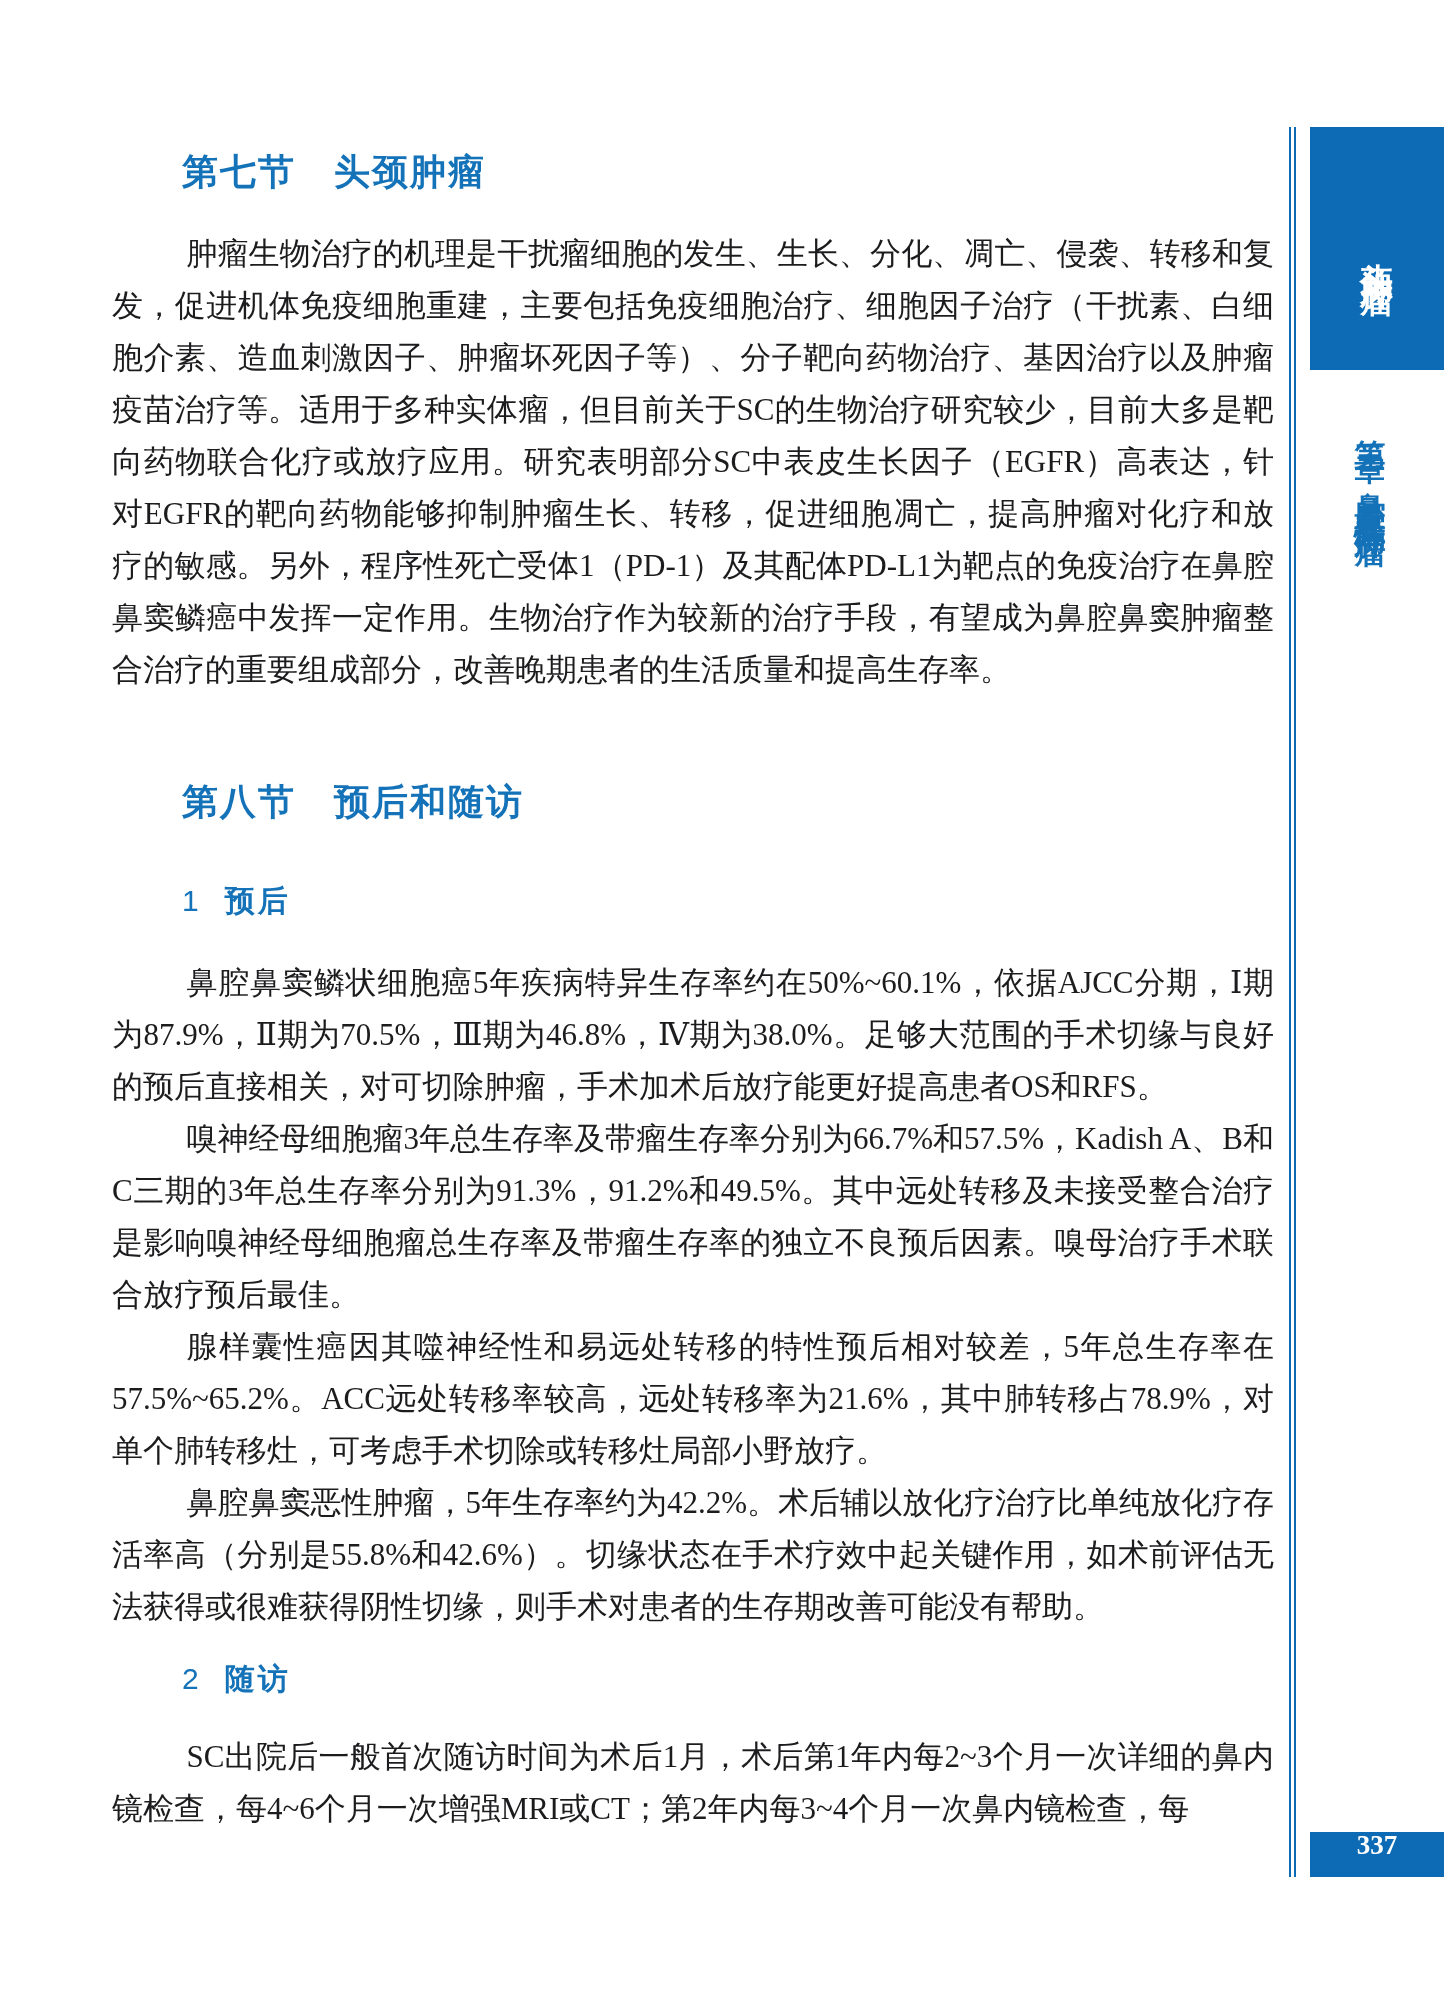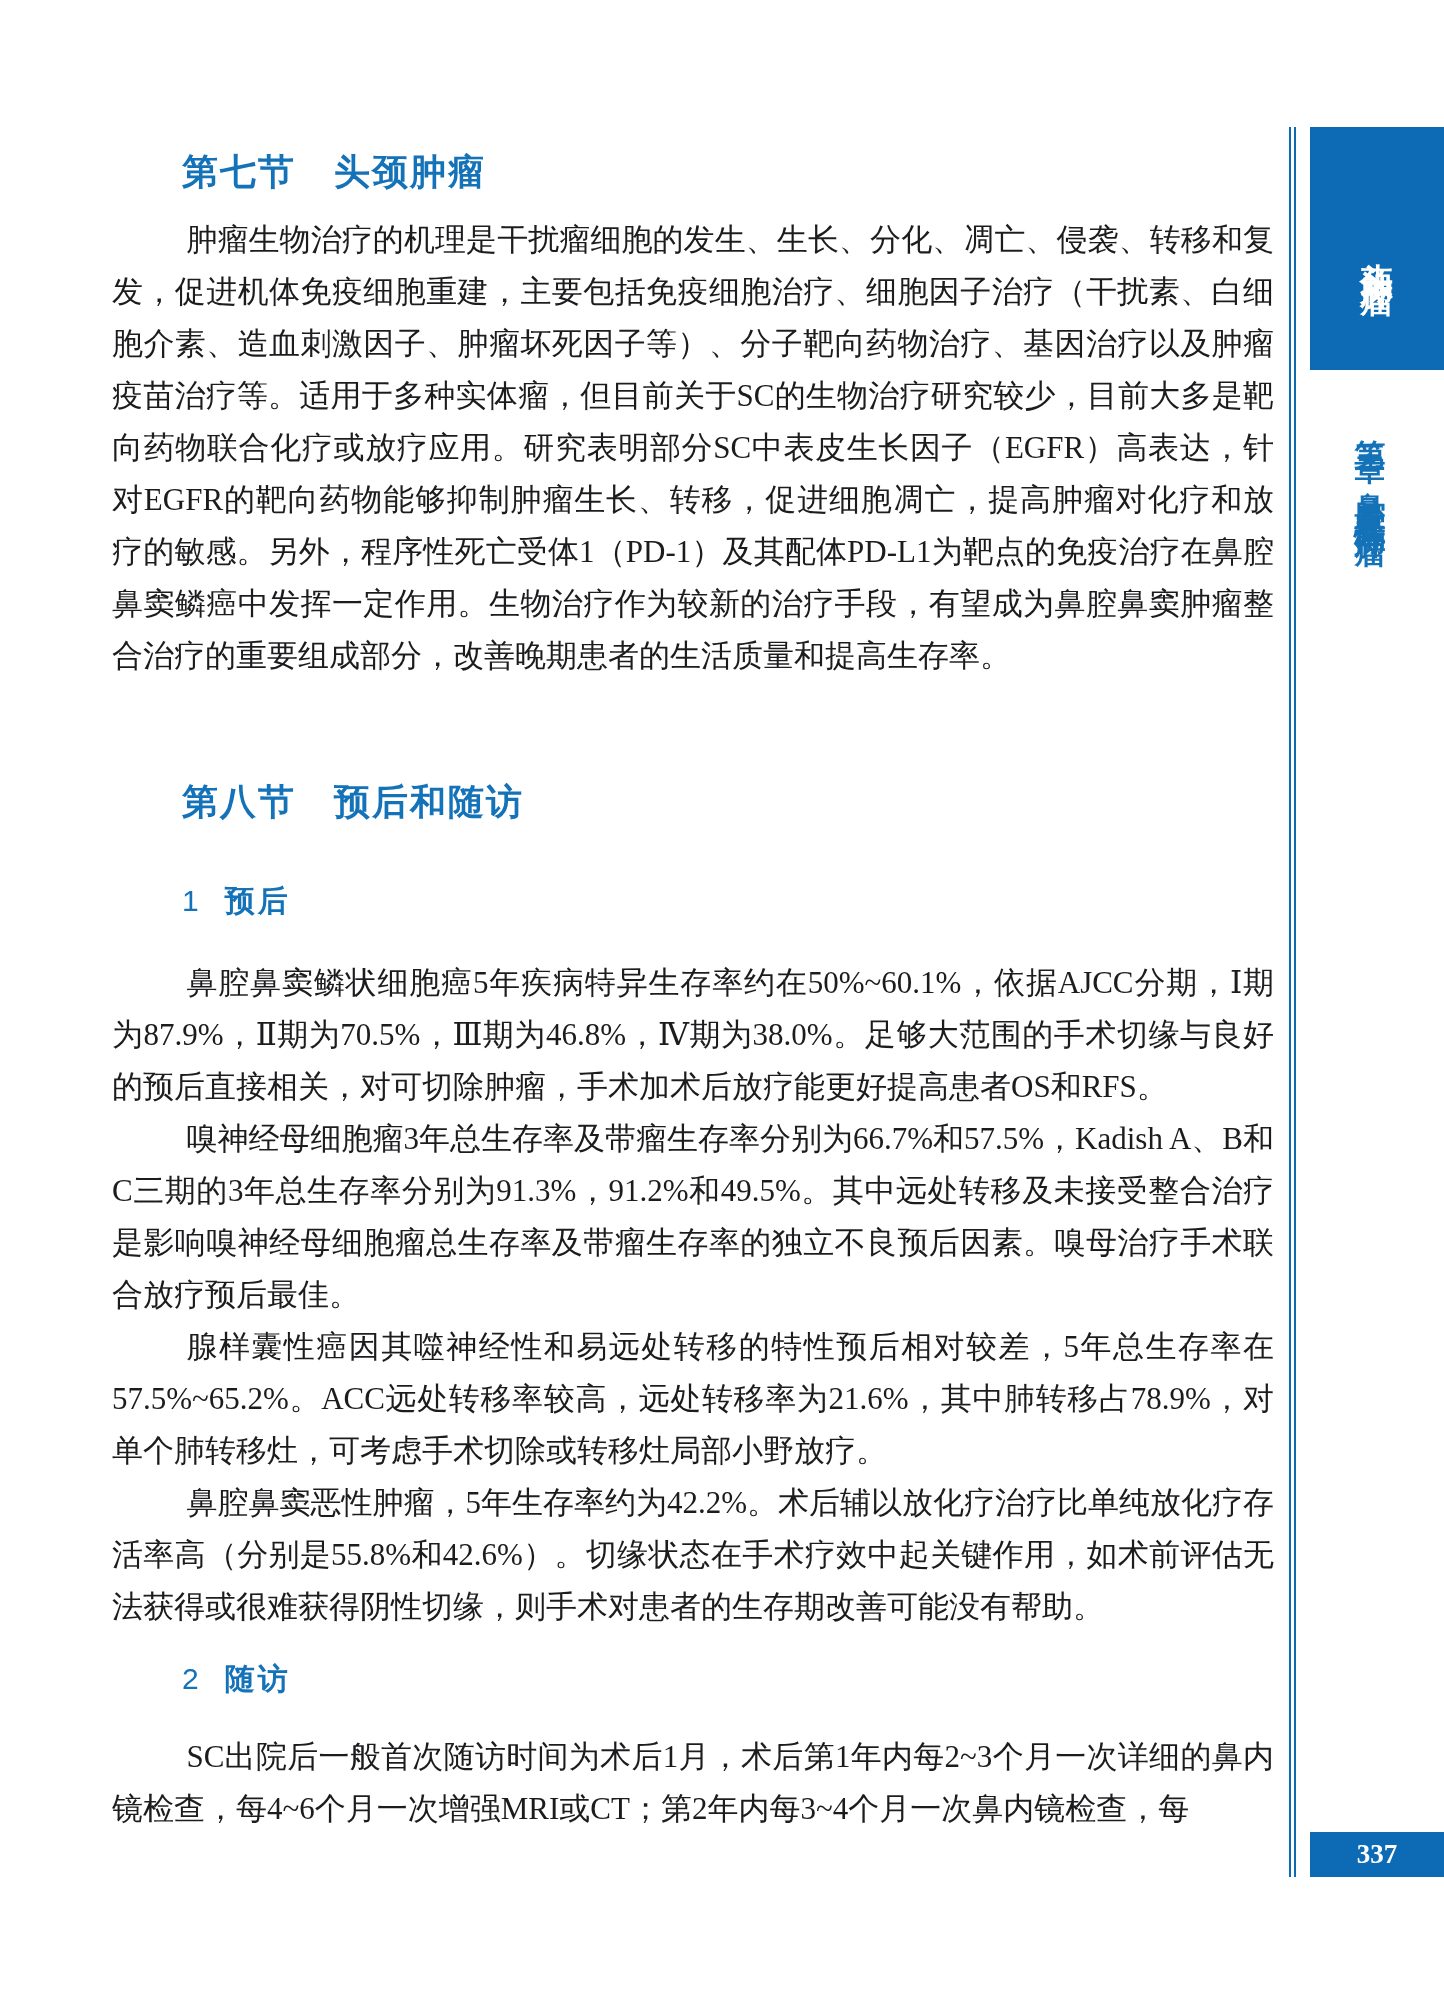--- a/index.html
+++ b/index.html
@@ -105,40 +105,40 @@
     font-size:31px;
     letter-spacing:6px;
     line-height:1;
   }
   .chapter-vtext .chap-title{margin-top:34px;}
   .page-badge{
     position:absolute;
     left:1310px;top:1832px;
     width:134px;height:45px;
     background:var(--accent);
-    display:flex;align-items:center;justify-content:center;
+    display:flex;align-items:flex-start;justify-content:center;
   }
   .page-badge .pnum{
     color:#ffffff;
     font-family:"Liberation Serif","DejaVu Serif",serif;
     font-weight:bold;
     font-size:27px;
     line-height:1;
   }
 </style>
 </head>
 <body>
 
 <div class="page">
 
   <div class="text-col">
 
     <h2 class="sec-heading" style="top:152px;">第七节　头颈肿瘤</h2>
 
-    <p class="body-par" style="top:214px;">肿瘤生物治疗的机理是干扰瘤细胞的发生、生长、分化、凋亡、侵袭、转移和复发，促进机体免疫细胞重建，主要包括免疫细胞治疗、细胞因子治疗（干扰素、白细胞介素、造血刺激因子、肿瘤坏死因子等）、分子靶向药物治疗、基因治疗以及肿瘤疫苗治疗等。适用于多种实体瘤，但目前关于SC的生物治疗研究较少，目前大多是靶向药物联合化疗或放疗应用。研究表明部分SC中表皮生长因子（EGFR）高表达，针对EGFR的靶向药物能够抑制肿瘤生长、转移，促进细胞凋亡，提高肿瘤对化疗和放疗的敏感。另外，程序性死亡受体1（PD-1）及其配体PD-L1为靶点的免疫治疗在鼻腔鼻窦鳞癌中发挥一定作用。生物治疗作为较新的治疗手段，有望成为鼻腔鼻窦肿瘤整合治疗的重要组成部分，改善晚期患者的生活质量和提高生存率。</p>
+    <p class="body-par" style="top:228px;">肿瘤生物治疗的机理是干扰瘤细胞的发生、生长、分化、凋亡、侵袭、转移和复发，促进机体免疫细胞重建，主要包括免疫细胞治疗、细胞因子治疗（干扰素、白细胞介素、造血刺激因子、肿瘤坏死因子等）、分子靶向药物治疗、基因治疗以及肿瘤疫苗治疗等。适用于多种实体瘤，但目前关于SC的生物治疗研究较少，目前大多是靶向药物联合化疗或放疗应用。研究表明部分SC中表皮生长因子（EGFR）高表达，针对EGFR的靶向药物能够抑制肿瘤生长、转移，促进细胞凋亡，提高肿瘤对化疗和放疗的敏感。另外，程序性死亡受体1（PD-1）及其配体PD-L1为靶点的免疫治疗在鼻腔鼻窦鳞癌中发挥一定作用。生物治疗作为较新的治疗手段，有望成为鼻腔鼻窦肿瘤整合治疗的重要组成部分，改善晚期患者的生活质量和提高生存率。</p>
 
     <h2 class="sec-heading" style="top:782px;">第八节　预后和随访</h2>
 
     <h3 class="sub-heading" style="top:884px;">
       <span class="num">1</span><span class="ttl">预后</span>
     </h3>
 
     <div class="flow" style="top:957px;">
       <p>鼻腔鼻窦鳞状细胞癌5年疾病特异生存率约在50%~60.1%，依据AJCC分期，Ⅰ期为87.9%，Ⅱ期为70.5%，Ⅲ期为46.8%，Ⅳ期为38.0%。足够大范围的手术切缘与良好的预后直接相关，对可切除肿瘤，手术加术后放疗能更好提高患者OS和RFS。</p>
       <p>嗅神经母细胞瘤3年总生存率及带瘤生存率分别为66.7%和57.5%，Kadish A、B和C三期的3年总生存率分别为91.3%，91.2%和49.5%。其中远处转移及未接受整合治疗是影响嗅神经母细胞瘤总生存率及带瘤生存率的独立不良预后因素。嗅母治疗手术联合放疗预后最佳。</p>

